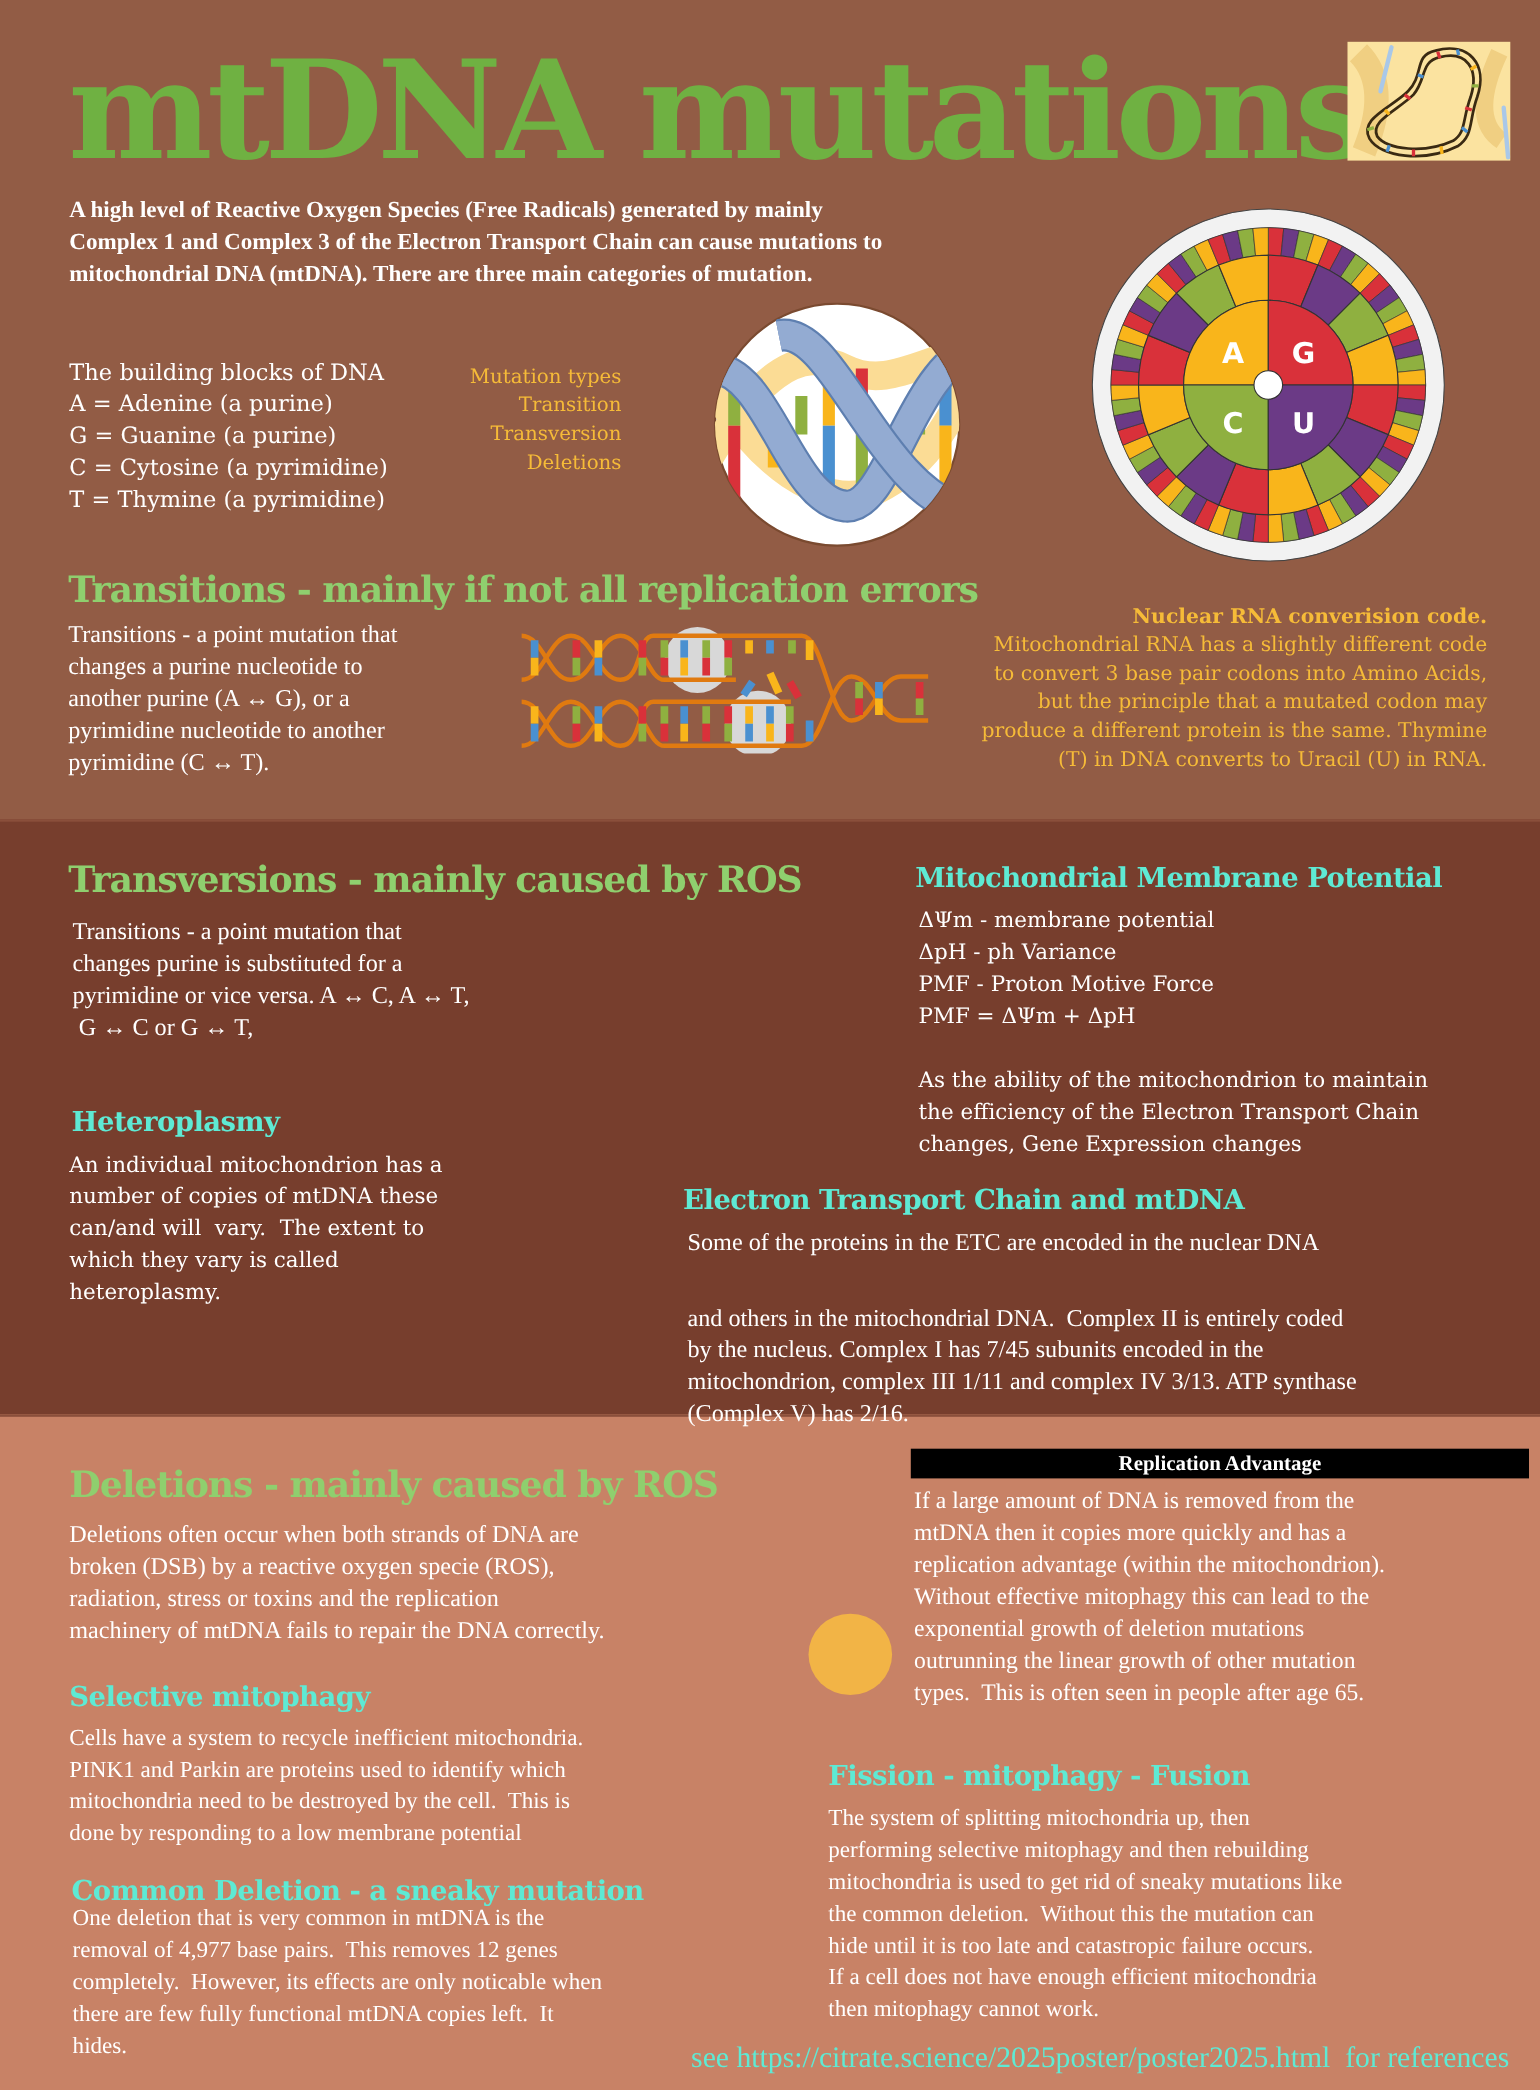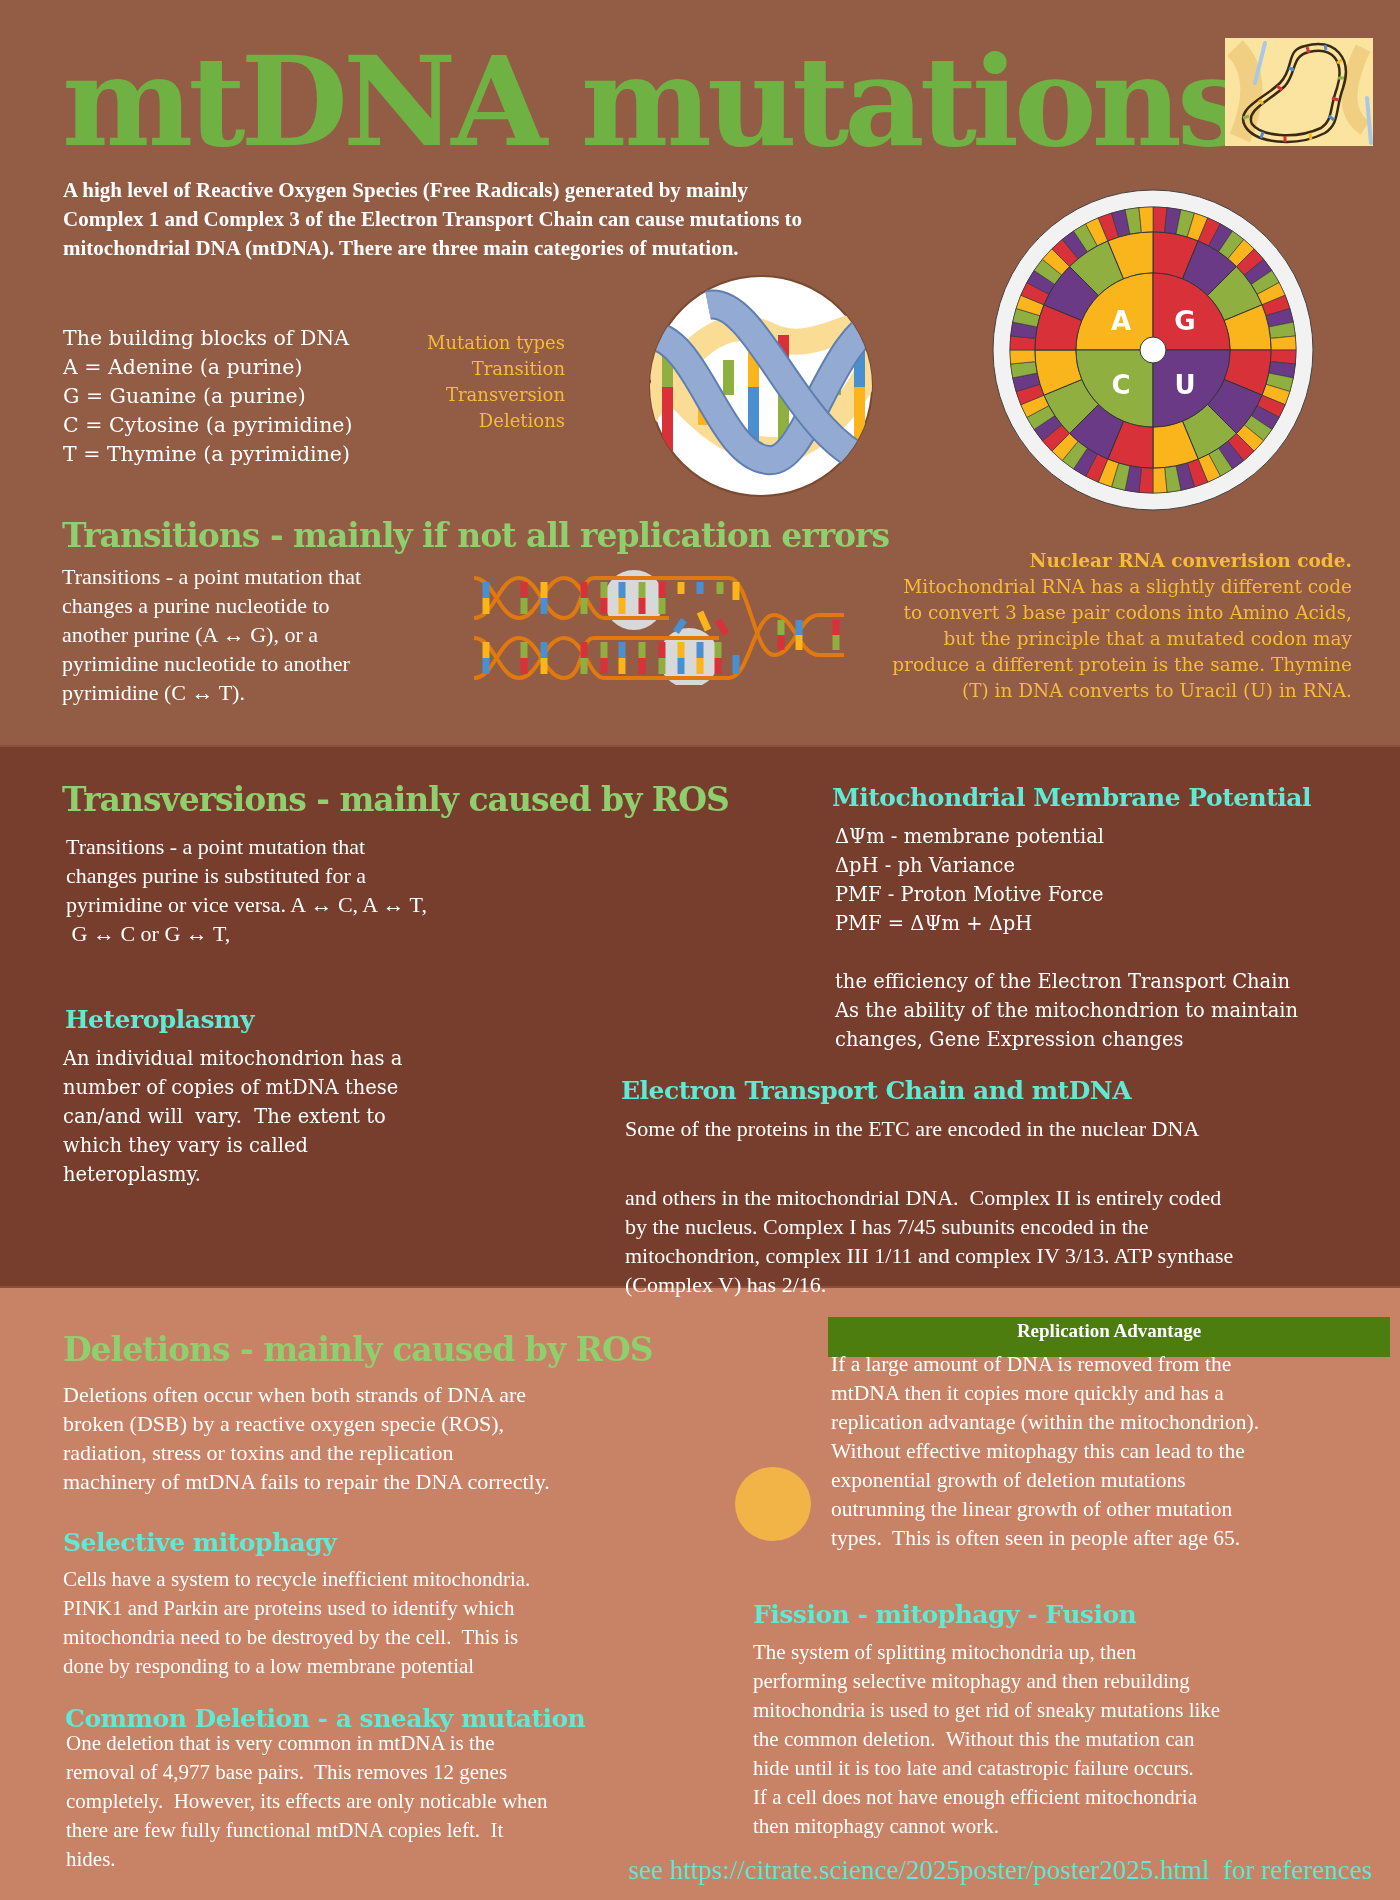--- a/index.html
+++ b/index.html
@@ -9,21 +9,21 @@
   #band1 { top:0; height:745px; background:#925c45; }
   #band2 { top:745px; height:541px; background:#773e2d; border-top:2px solid #8a4f3b; }
   #band3 { top:1286px; height:614px; background:#c88266; border-top:2px solid #8a4f3b; }
   .abs { position:absolute; }
   .title { left:62px; top:40px; font-family:"DejaVu Serif", serif; font-weight:bold; font-size:124px; color:#6fb142; letter-spacing:-5px; line-height:1; }
   .body-text { font-size:19.5px; line-height:29px; color:#fff; }
   .condensed { font-family:"Liberation Serif", serif; font-size:23px; line-height:29px; }
   .h-green { font-weight:bold; color:#8fcf6e; font-size:33px; letter-spacing:-1px; line-height:1.1; }
   .h-yellow { font-weight:bold; color:#5eead4; font-size:25px; letter-spacing:-0.5px; line-height:1.1; }
   .yellow-text { color:#f6bb38; }
-  .rep-header { background:#4d7c0f; color:#fff; font-weight:bold; font-size:19px; text-align:center; height:40px; line-height:27px; font-family:"Liberation Serif", serif; }
+  .rep-header { background:#000000; color:#fff; font-weight:bold; font-size:19px; text-align:center; height:27px; line-height:27px; font-family:"Liberation Serif", serif; }
   .footer { font-family:"Liberation Serif", serif; color:#5eead4; font-size:27px;text-align:center; }
   svg { display:block; }
 </style>
 </head>
 <body>
 
 <div class="band" id="band1"></div>
 <div class="band" id="band2"></div>
 <div class="band" id="band3"></div>
 
@@ -306,22 +306,22 @@
   <div style="white-space:pre;"> G ↔ C or G ↔ T,</div>
 </div>
 
 <div class="abs h-yellow" style="left:832px;top:784px;">Mitochondrial Membrane Potential</div>
 <div class="abs body-text" style="left:835px;top:822px;font-size:19.5px;">
   <div>ΔΨm - membrane potential</div>
   <div>ΔpH - ph Variance</div>
   <div>PMF - Proton Motive Force</div>
   <div>PMF = ΔΨm + ΔpH</div>
   <div style="height:29px;"></div>
+  <div>As the ability of the mitochondrion to maintain</div>
   <div>the efficiency of the Electron Transport Chain</div>
-  <div>As the ability of the mitochondrion to maintain</div>
   <div>changes, Gene Expression changes</div>
 </div>
 
 <div class="abs h-yellow" style="left:65px;top:1006px;">Heteroplasmy</div>
 <div class="abs body-text" style="left:63px;top:1044px;font-size:19.5px;">
   <div>An individual mitochondrion has a</div>
   <div>number of copies of mtDNA these</div>
   <div style="white-space:pre;">can/and will  vary.  The extent to</div>
   <div>which they vary is called</div>
   <div>heteroplasmy.</div>

